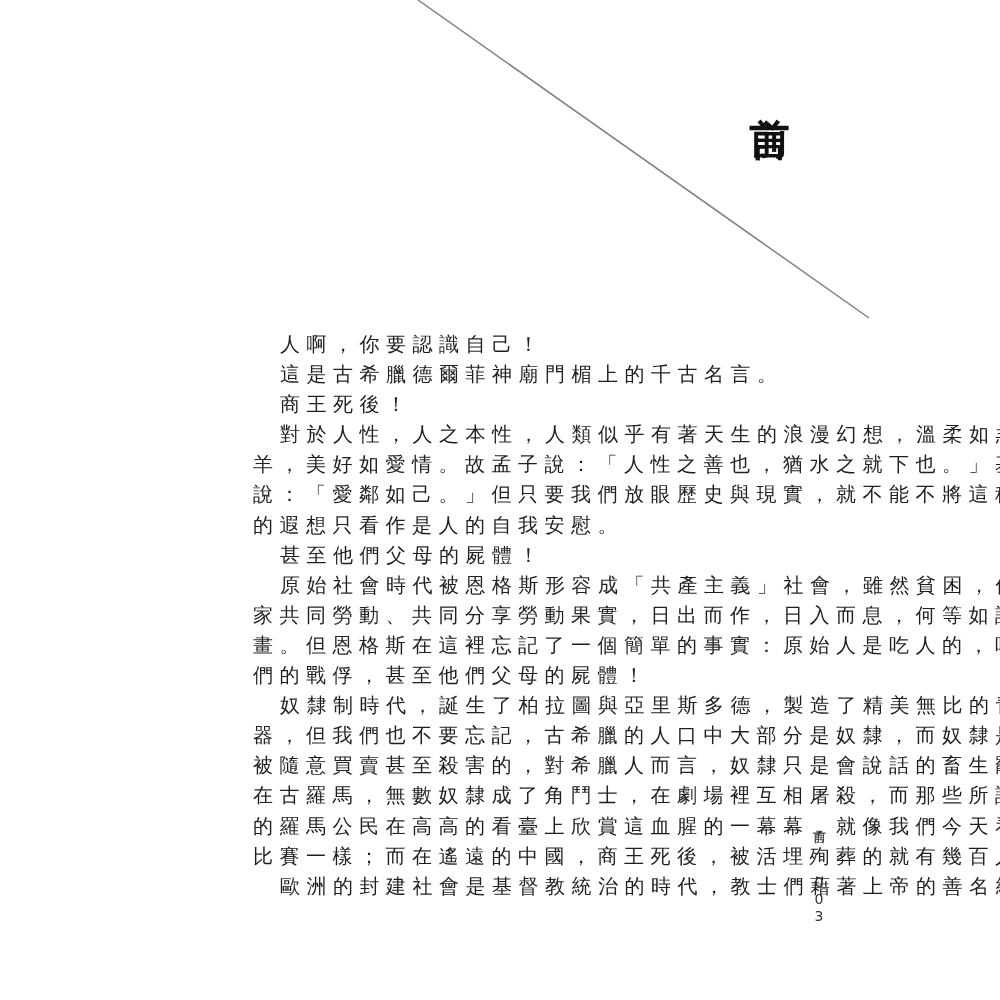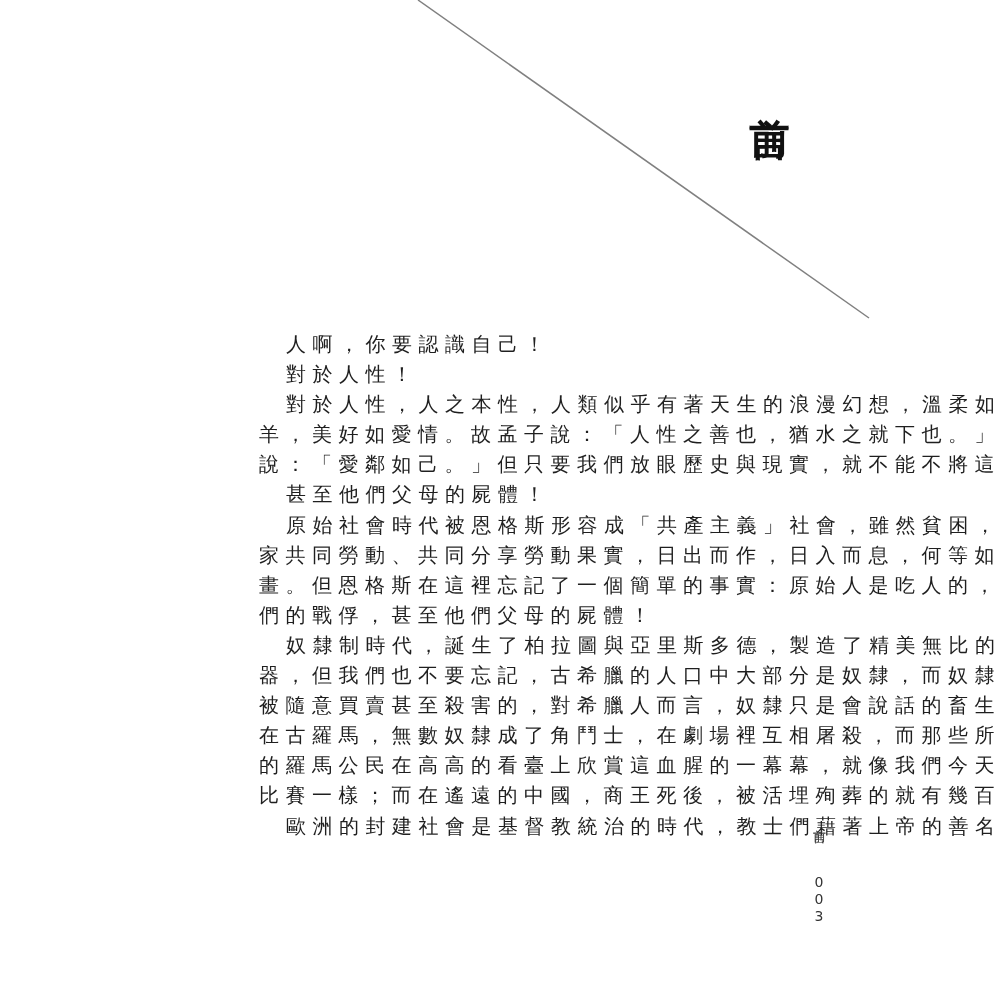--- a/index.html
+++ b/index.html
@@ -9,21 +9,21 @@
     font-family: "DejaVu Serif", "Liberation Serif", serif;
     color: #1a1a1a;
   }
   .diag { position: absolute; left: 0; top: 0; width: 1000px; height: 1000px; }
   .title {
     position: absolute; left: 743px; top: 86px; width: 46px;
     font-size: 40px; line-height: 38px; font-weight: bold;
     writing-mode: vertical-rl; letter-spacing: 0px; color: #111;
   }
   .body-text {
-    position: absolute; left: 253px; top: 329px; width: 540px; margin-left: 6px;
+    position: absolute; left: 253px; top: 329px; width: 540px;
   }
   .line {
     height: 30.1px; line-height: 30.1px; font-size: 20px;
     letter-spacing: 6.5px; white-space: nowrap; color: #1f1f1f;
   }
   .line.indent { padding-left: 27px; }
   .folio {
     position: absolute; left: 809px; width: 18px;
     writing-mode: vertical-rl; font-family: "DejaVu Sans", "Liberation Sans", sans-serif;
     color: #333;
@@ -35,24 +35,26 @@
 <body>
 
 <svg class="diag" viewBox="0 0 1000 1000">
   <line x1="418" y1="0" x2="869" y2="318" stroke="#808080" stroke-width="1.5"></line>
 </svg>
 
 <div class="title">前言</div>
 
 <div class="body-text">
   <div class="line indent">人啊，你要認識自己！</div>
-  <div class="line indent">對於人性！</div>
+  <div class="line indent">這是古希臘德爾菲神廟門楣上的千古名言。</div>
+  <div class="line indent">商王死後！</div>
   <div class="line indent">對於人性，人之本性，人類似乎有著天生的浪漫幻想，溫柔如羔</div>
   <div class="line">羊，美好如愛情。故孟子說：「人性之善也，猶水之就下也。」基督</div>
   <div class="line">說：「愛鄰如己。」但只要我們放眼歷史與現實，就不能不將這種溫情</div>
+  <div class="line">的遐想只看作是人的自我安慰。</div>
   <div class="line indent">甚至他們父母的屍體！</div>
   <div class="line indent">原始社會時代被恩格斯形容成「共產主義」社會，雖然貧困，但大</div>
   <div class="line">家共同勞動、共同分享勞動果實，日出而作，日入而息，何等如詩如</div>
   <div class="line">畫。但恩格斯在這裡忘記了一個簡單的事實：原始人是吃人的，吃掉他</div>
   <div class="line">們的戰俘，甚至他們父母的屍體！</div>
   <div class="line indent">奴隸制時代，誕生了柏拉圖與亞里斯多德，製造了精美無比的青銅</div>
   <div class="line">器，但我們也不要忘記，古希臘的人口中大部分是奴隸，而奴隸是可以</div>
   <div class="line">被隨意買賣甚至殺害的，對希臘人而言，奴隸只是會說話的畜生罷了；</div>
   <div class="line">在古羅馬，無數奴隸成了角鬥士，在劇場裡互相屠殺，而那些所謂高貴</div>
   <div class="line">的羅馬公民在高高的看臺上欣賞這血腥的一幕幕，就像我們今天看足球</div>

